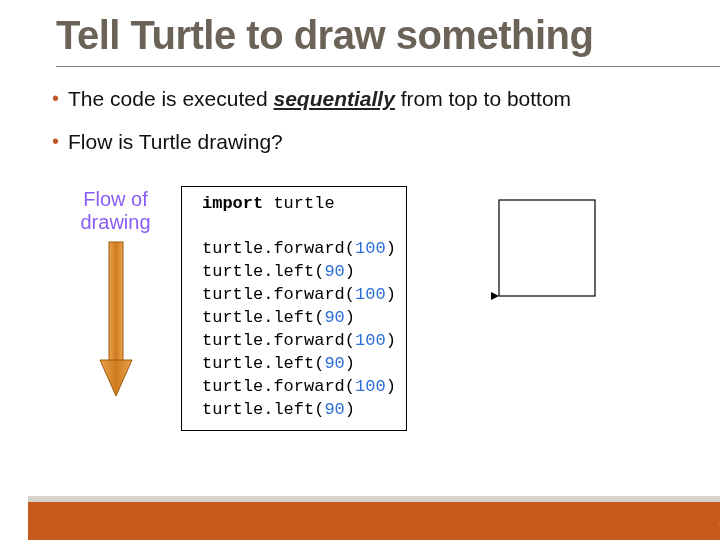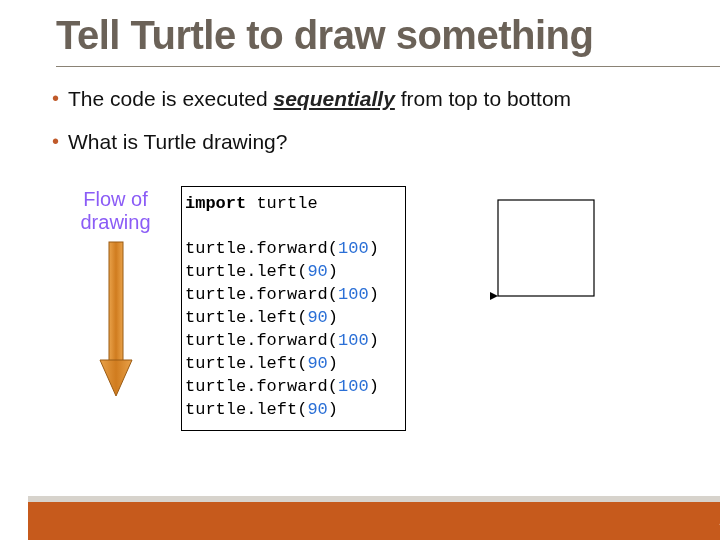--- a/index.html
+++ b/index.html
@@ -69,21 +69,21 @@
   }
   .flow-label {
     font-size: 20px;
     color: #8b5cf6;
     line-height: 1.15;
     margin-bottom: 6px;
   }
   .arrow-wrap { display: flex; justify-content: center; }
   .code-box {
     border: 1px solid #000;
-    padding: 6px 10px 8px 3px;
+    padding: 6px 10px 8px 20px;
     font-family: "Courier New", monospace;
     font-size: 17px;
     line-height: 1.35;
     white-space: pre;
     min-width: 225px;
   }
   .kw { font-weight: 700; color: #000; }
   .num { color: #2a6fd6; }
   .turtle-out {
     margin-left: 60px;
@@ -109,21 +109,21 @@
 
 <div class="slide">
 
   <h1 class="title">Tell Turtle to draw something</h1>
   <hr class="title-rule">
 
   <ul class="bullets">
     <li>
       <span>The code is executed </span><span class="seq">sequentially</span><span> from top to bottom</span>
     </li>
-    <li>What is Turtle drawing?</li>
+    <li>Flow is Turtle drawing?</li>
   </ul>
 
   <div class="content-row">
 
     <div class="flow-col">
       <div class="flow-label">
         <span>Flow of</span><br>
         <span>drawing</span>
       </div>
       <div class="arrow-wrap">

